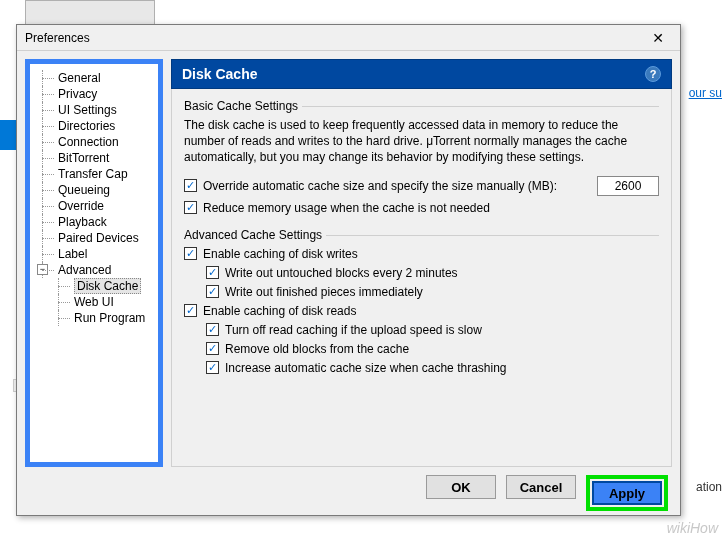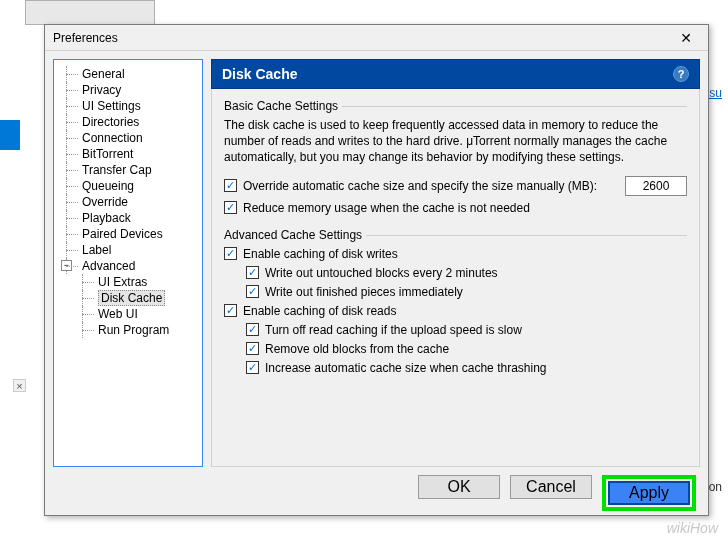--- a/index.html
+++ b/index.html
@@ -3,26 +3,26 @@
 <meta charset="utf-8">
 <style>
 * { box-sizing: border-box; margin: 0; padding: 0; }
 body { font-family: "Segoe UI", Tahoma, sans-serif; font-size: 12px; background: #000; width: 728px; height: 546px; position: relative; overflow: hidden; }
 .bg-window { position: absolute; top: 0; left: 0; width: 728px; height: 546px; background: #fff; }
 .bg-tab { position: absolute; top: 0; left: 25px; width: 130px; height: 25px; background: #e8e8e8; border: 1px solid #b0b0b0; }
 .bg-close { position: absolute; top: 379px; left: 13px; width: 13px; height: 13px; display: flex; align-items: center; justify-content: center; font-size: 11px; color: #555; background: #f0f0f0; border: 1px solid #ccc; }
 .bg-side { position: absolute; top: 120px; left: 0; width: 20px; height: 30px; background: #0078d7; }
 .bg-link { position: absolute; top: 86px; right: 6px; color: #0066cc; text-decoration: underline; font-size: 12px; }
 .bg-text { position: absolute; bottom: 52px; right: 6px; color: #333; font-size: 12px; }
-.dialog { position: absolute; top: 24px; left: 44px; width: 665px; height: 492px; background: #f0f0f0; border: 1px solid #7a7a7a; box-shadow: 2px 2px 6px rgba(0,0,0,0.3); }
+.dialog { position: absolute; top: 24px; left: 16px; width: 665px; height: 492px; background: #f0f0f0; border: 1px solid #7a7a7a; box-shadow: 2px 2px 6px rgba(0,0,0,0.3); }
 .titlebar { height: 26px; display: flex; align-items: center; justify-content: space-between; padding: 0 8px; border-bottom: 1px solid #d0d0d0; }
 .titlebar-title { font-size: 12px; color: #000; }
 .close-x { font-size: 14px; color: #000; padding: 0 8px; cursor: default; }
 .content { display: flex; height: 424px; padding: 8px; gap: 8px; }
-.tree { width: 150px; background: #fff; border: 1px solid #3b82f6; padding: 6px 2px; overflow: hidden; }
+.tree { width: 138px; background: #fff; border: 5px solid #3b82f6; padding: 6px 2px; overflow: hidden; }
 .tree-item { position: relative; padding: 1px 0 1px 26px; color: #000; white-space: nowrap; cursor: default; }
 .tree-item.sub { padding-left: 42px; }
 .tree-item::before { content: ""; position: absolute; left: 10px; top: 0; bottom: 0; border-left: 1px dotted #999; }
 .tree-item::after { content: ""; position: absolute; left: 10px; top: 50%; width: 12px; border-top: 1px dotted #999; }
 .tree-item.sub::before { left: 26px; }
 .tree-item.sub::after { left: 26px; width: 12px; }
 .tree-item.selected span { background: #e5e5e5; border: 1px dotted #888; padding: 0 2px; }
 .expander { position: absolute; left: 5px; top: 2px; width: 11px; height: 11px; border: 1px solid #888; background: #fff; display: flex; align-items: center; justify-content: center; font-size: 9px; line-height: 1; color: #000; }
 .panel { flex: 1; display: flex; flex-direction: column; }
 .panel-header { background: #0048a0; color: #fff; font-weight: bold; font-size: 14px; padding: 6px 10px; display: flex; align-items: center; justify-content: space-between; border: 1px solid #003a80; }
@@ -30,21 +30,21 @@
 .panel-body { flex: 1; background: #f0f0f0; border: 1px solid #d0d0d0; border-top: none; padding: 10px 12px; overflow: hidden; }
 .group-title { color: #000; font-size: 12px; margin-bottom: 2px; position: relative; }
 .group-title::after { content: ""; position: absolute; left: 118px; right: 0; top: 50%; border-top: 1px solid #cfcfcf; }
 .group-title.adv::after { left: 142px; }
 .desc { color: #000; font-size: 12px; line-height: 1.35; margin: 4px 0 10px 0; }
 .row { display: flex; align-items: center; gap: 6px; margin: 5px 0; }
 .row.indent1 { margin-left: 22px; }
 .chk { width: 13px; height: 13px; border: 1px solid #333; background: #fff; display: flex; align-items: center; justify-content: center; color: #0066cc; font-size: 11px; line-height: 1; }
 .num-input { margin-left: auto; width: 62px; height: 20px; border: 1px solid #888; background: #fff; text-align: center; font-size: 12px; padding-top: 2px; }
 .buttons { display: flex; justify-content: flex-end; gap: 10px; padding: 0 12px 10px 0; }
-.btn { width: 82px; height: 24px; background: #e1e1e1; border: 1px solid #9a9a9a; font-size: 16px; display: flex; align-items: center; justify-content: center; cursor: default; }
+.btn { width: 70px; height: 24px; background: #e1e1e1; border: 1px solid #9a9a9a; font-size: 13px; display: flex; align-items: center; justify-content: center; cursor: default; font-weight: bold; }
 .apply-wrap { border: 4px solid #00e000; padding: 2px; }
 .btn.apply { border: 2px solid #0048a0; background: #3b82f6; }
 .watermark { position: absolute; bottom: 10px; right: 10px; color: #c8c8c8; font-size: 14px; font-style: italic; }
 </style>
 </head>
 <body>
 
 <div class="bg-window">
   <div class="bg-tab"></div>
   <div class="bg-side"></div>
@@ -70,21 +70,20 @@
       <div class="tree-item"><span>Transfer Cap</span></div>
       <div class="tree-item"><span>Queueing</span></div>
       <div class="tree-item"><span>Override</span></div>
       <div class="tree-item"><span>Playback</span></div>
       <div class="tree-item"><span>Paired Devices</span></div>
       <div class="tree-item"><span>Label</span></div>
       <div class="tree-item">
         <span class="expander">−</span>
         <span>Advanced</span>
       </div>
-      <div class="tree-item sub"><span>UI Extras</span></div>
       <div class="tree-item sub selected"><span>Disk Cache</span></div>
       <div class="tree-item sub"><span>Web UI</span></div>
       <div class="tree-item sub"><span>Run Program</span></div>
     </div>
 
     <div class="panel">
       <div class="panel-header">
         <span>Disk Cache</span>
         <span class="help-icon">?</span>
       </div>

